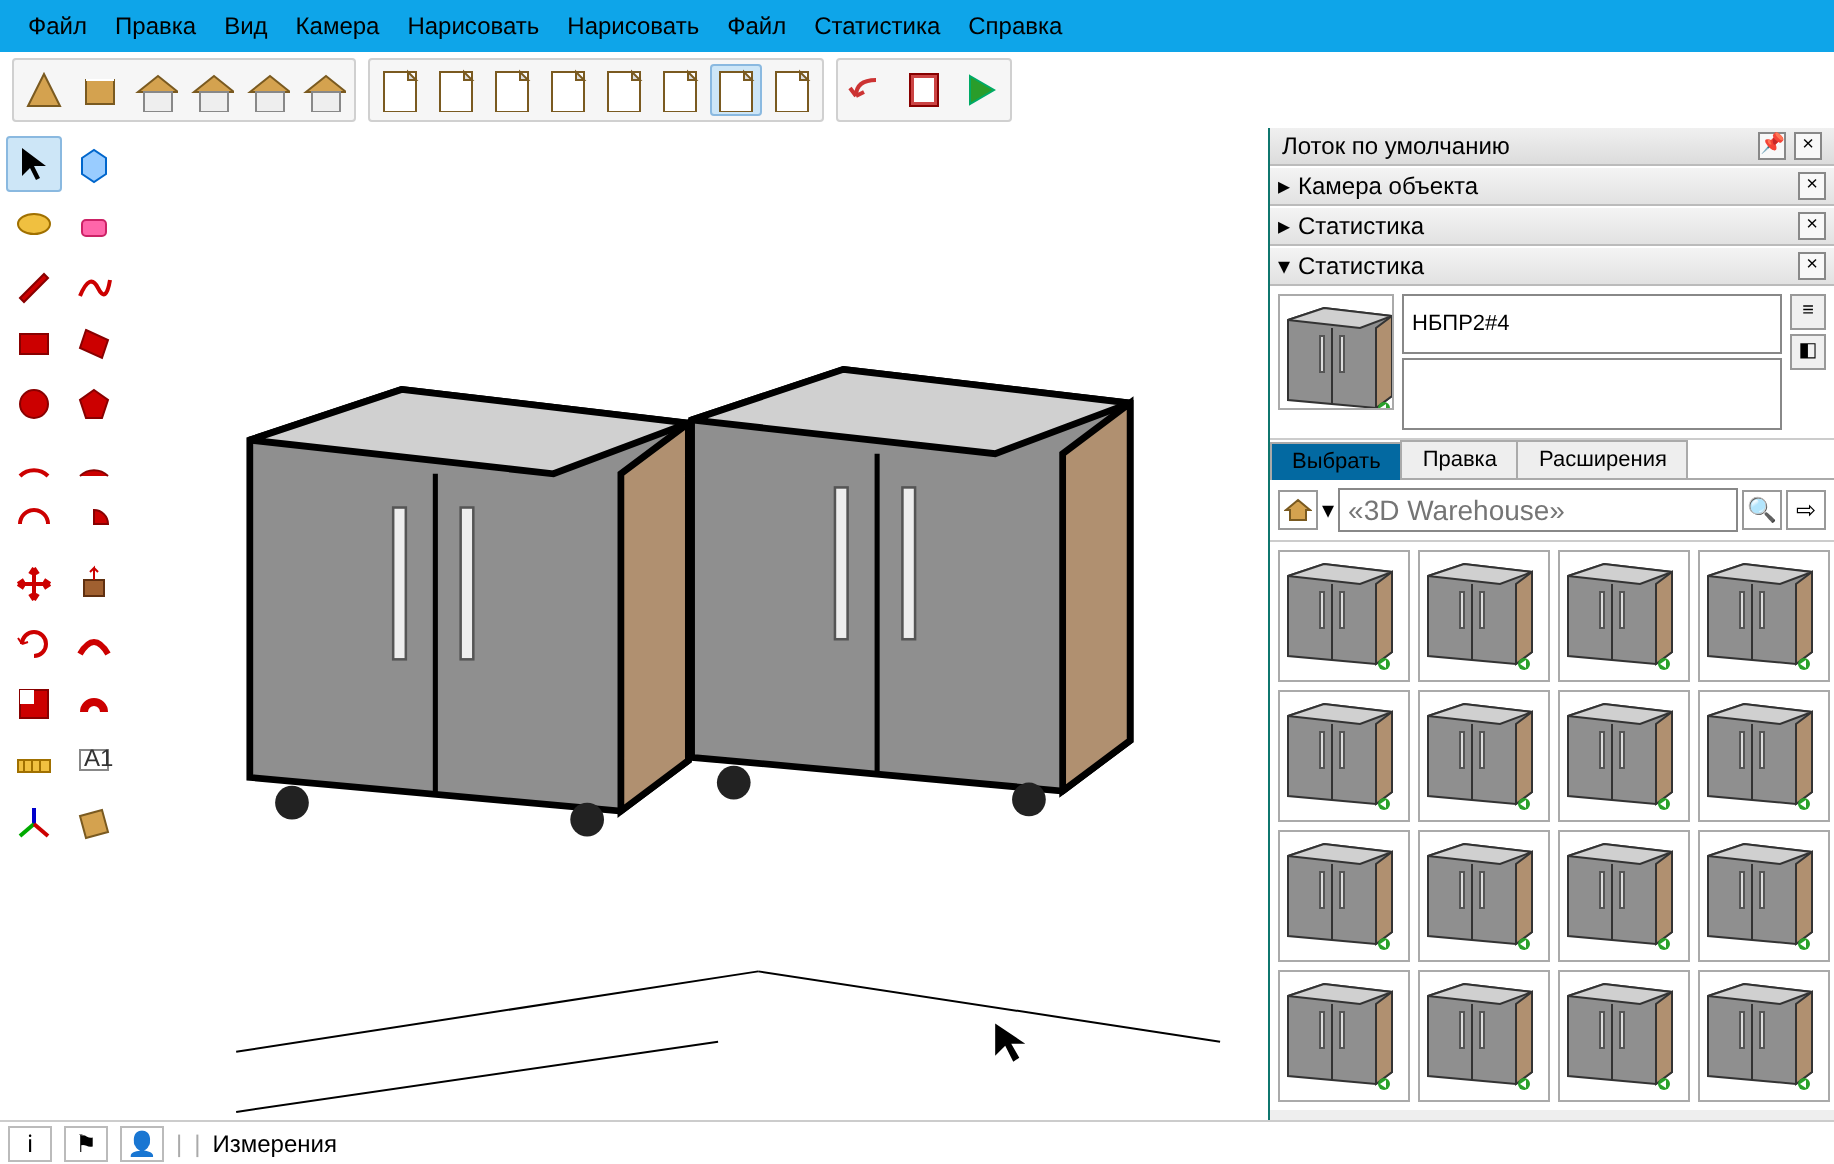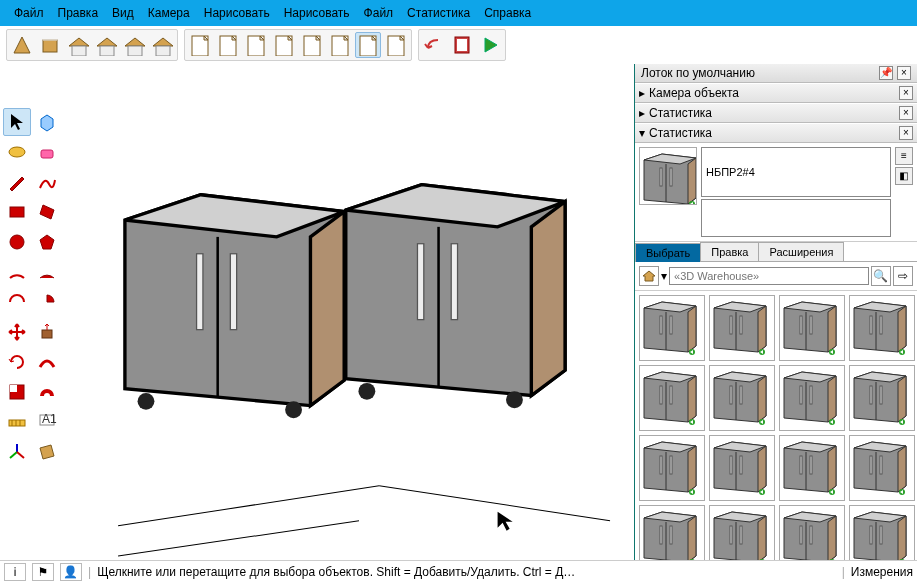--- a/index.html
+++ b/index.html
@@ -11,52 +11,52 @@
 
   
   .toolbars { display: flex; gap: 6px; padding: 3px 6px; }
   .tb-group { display: flex; gap: 2px; padding: 2px; border: 1px solid #d0d0d0; border-radius: 2px; background: #f6f6f6; }
   .tbtn { width: 26px; height: 26px; display: flex; align-items: center; justify-content: center; cursor: pointer; border: 1px solid transparent; border-radius: 2px; }
   .tbtn.active { background: #cde6f7; border-color: #8ab9e0; }
 
   
   .main { display: flex; height: 500px; }
   .left-tools { width: 64px; padding: 4px 2px; display: grid; grid-template-columns: 28px 28px; grid-auto-rows: 28px; gap: 2px; justify-content: center; background: #fff; }
-  .left-tools .tbtn { width: 28px; height: 28px; margin-top: 40px; }
+  .left-tools .tbtn { width: 28px; height: 28px; }
   .left-tools .tbtn.sel { background: #cde6f7; border-color: #8ab9e0; }
 
   
   .viewport { flex: 1; position: relative; background: #fff; }
   .viewport svg { position: absolute; left: 0; top: 0; width: 100%; height: 100%; }
 
   
   .tray { width: 283px; border-left: 1px solid #0f766e; background: #eee; display: flex; flex-direction: column; font-size: 12px; }
   .tray-title { background: linear-gradient(#f0f0f0,#dcdcdc); border-bottom: 1px solid #bbb; padding: 2px 6px; display: flex; align-items: center; }
   .tray-title .pin, .tray-title .x { margin-left: auto; width: 14px; height: 14px; border: 1px solid #888; font-size: 10px; text-align: center; line-height: 12px; cursor: pointer; background: #f8f8f8; margin-left: 4px; }
   .tray-title .pin { margin-left: auto; }
   .panel-head { background: linear-gradient(#f4f4f4,#e2e2e2); border-top: 1px solid #fff; border-bottom: 1px solid #bbb; padding: 2px 4px; display: flex; align-items: center; cursor: pointer; }
   .panel-head .tri { width: 10px; display: inline-block; }
   .panel-head .x { width: 14px; height: 14px; border: 1px solid #888; font-size: 10px; text-align: center; line-height: 12px; cursor: pointer; background: #f8f8f8; margin-left: auto; }
 
   .comp-body { background: #fff; display: flex; flex-direction: column; }
   .comp-info { display: flex; padding: 4px; gap: 4px; border-bottom: 1px solid #ccc; }
   .comp-thumb { width: 58px; height: 58px; border: 1px solid #aaa; position: relative; }
   .comp-fields { flex: 1; display: flex; flex-direction: column; gap: 2px; }
-  .comp-fields input, .comp-fields textarea { border: 1px solid #888; font-size: 11px; padding: 18px 4px; resize: none; }
+  .comp-fields input, .comp-fields textarea { border: 1px solid #888; font-size: 11px; padding: 8px 4px; resize: none; }
   .comp-fields textarea { height: 36px; }
   .side-btns { width: 18px; display: flex; flex-direction: column; gap: 2px; }
   .side-btns .sbtn { width: 18px; height: 18px; border: 1px solid #999; background: #f0f0f0; font-size: 10px; text-align: center; line-height: 16px; cursor: pointer; }
 
   .comp-tabs { display: flex; border-bottom: 1px solid #aaa; background: #fff; }
   .comp-tabs .tab { padding: 3px 10px; border: 1px solid #aaa; border-bottom: none; margin-right: -1px; background: #eee; cursor: pointer; font-size: 11px; }
   .comp-tabs .tab.active { background: #0369a1; position: relative; top: 1px; }
 
   .comp-search { display: flex; gap: 2px; padding: 4px; border-bottom: 1px solid #ccc; align-items: center; }
   .comp-search .home { width: 20px; height: 20px; border: 1px solid #999; display:flex; align-items:center; justify-content:center; cursor:pointer; }
-  .comp-search input { flex: 1; border: 1px solid #888; padding: 2px 4px; font-size: 11px; color: #777; }
+  .comp-search input { flex: 1; border: 1px solid #888; padding: 2px 4px; font-size: 14px; color: #777; }
   .comp-search .sico { width: 20px; height: 20px; border: 1px solid #999; display:flex; align-items:center; justify-content:center; cursor:pointer; font-size: 12px; }
 
   .comp-grid { flex: 1; overflow: hidden; padding: 4px; background: #fff; }
   .comp-grid .gwrap { display: grid; grid-template-columns: repeat(4, 66px); grid-auto-rows: 66px; gap: 4px; }
   .cthumb { width: 66px; height: 66px; border: 1px solid #aaa; position: relative; background: #fff; cursor: pointer; }
 
   
   .statusbar { position: absolute; left: 0; right: 0; bottom: 0; height: 22px; background: #fff; border-top: 1px solid #ccc; display: flex; align-items: center; gap: 6px; font-size: 11px; padding: 0 4px; }
   .statusbar .sb-btn { width: 22px; height: 18px; border: 1px solid #bbb; display:flex; align-items:center; justify-content:center; }
   .statusbar .sep { color: #aaa; }
@@ -474,16 +474,15 @@
       </div>
     </div>
   </div>
 </div>
 
 <div class="statusbar">
   <div class="sb-btn">ℹ</div>
   <div class="sb-btn">⚑</div>
   <div class="sb-btn">👤</div>
   <span class="sep">|</span>
-  <span class="hint">Щелкните или перетащите для выбора объектов. Shift = Добавить/Удалить. Ctrl = Д…</span>
   <span class="sep">|</span>
   <span>Измерения</span>
 </div>
 
 </body></html>

